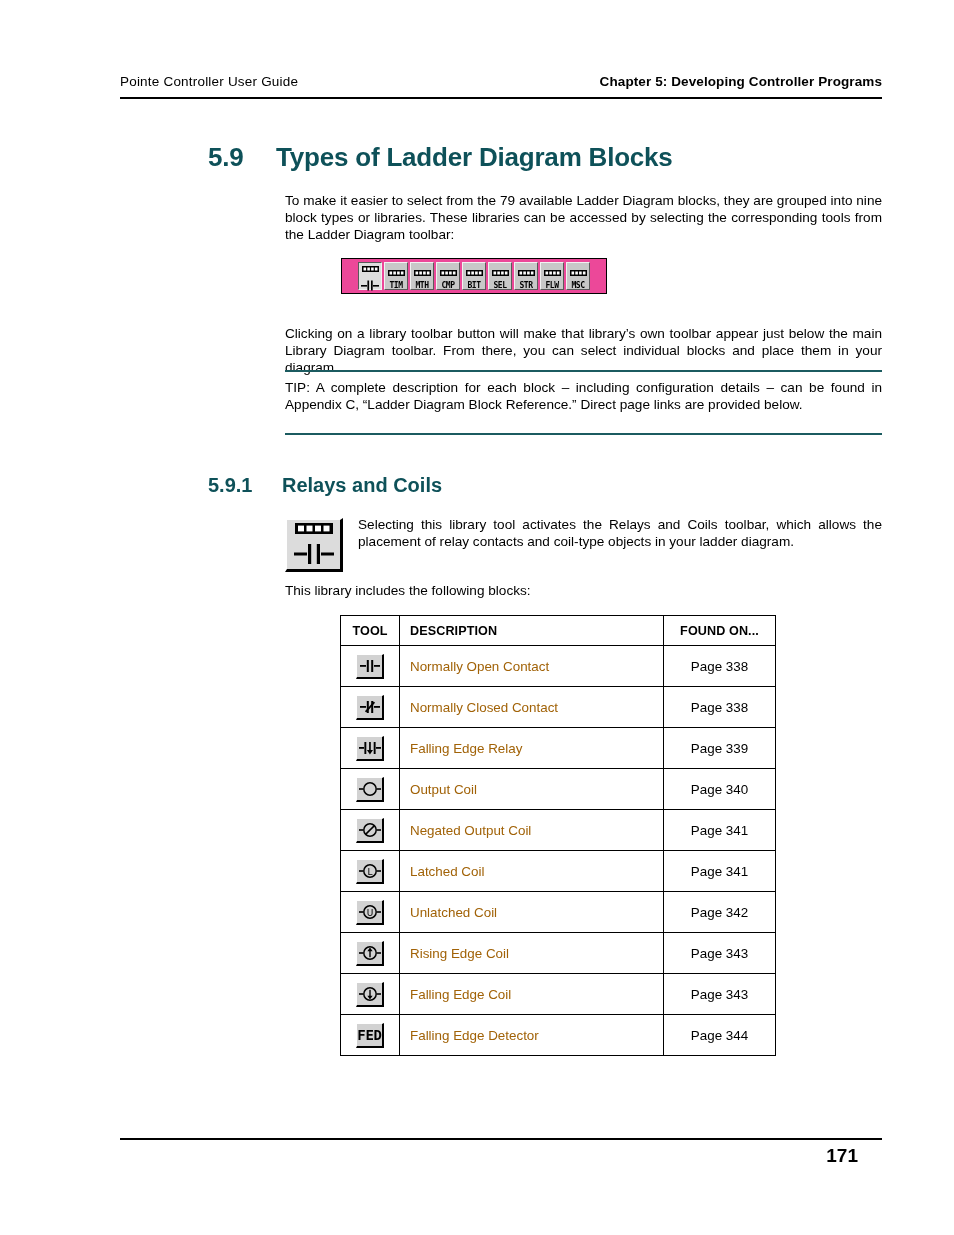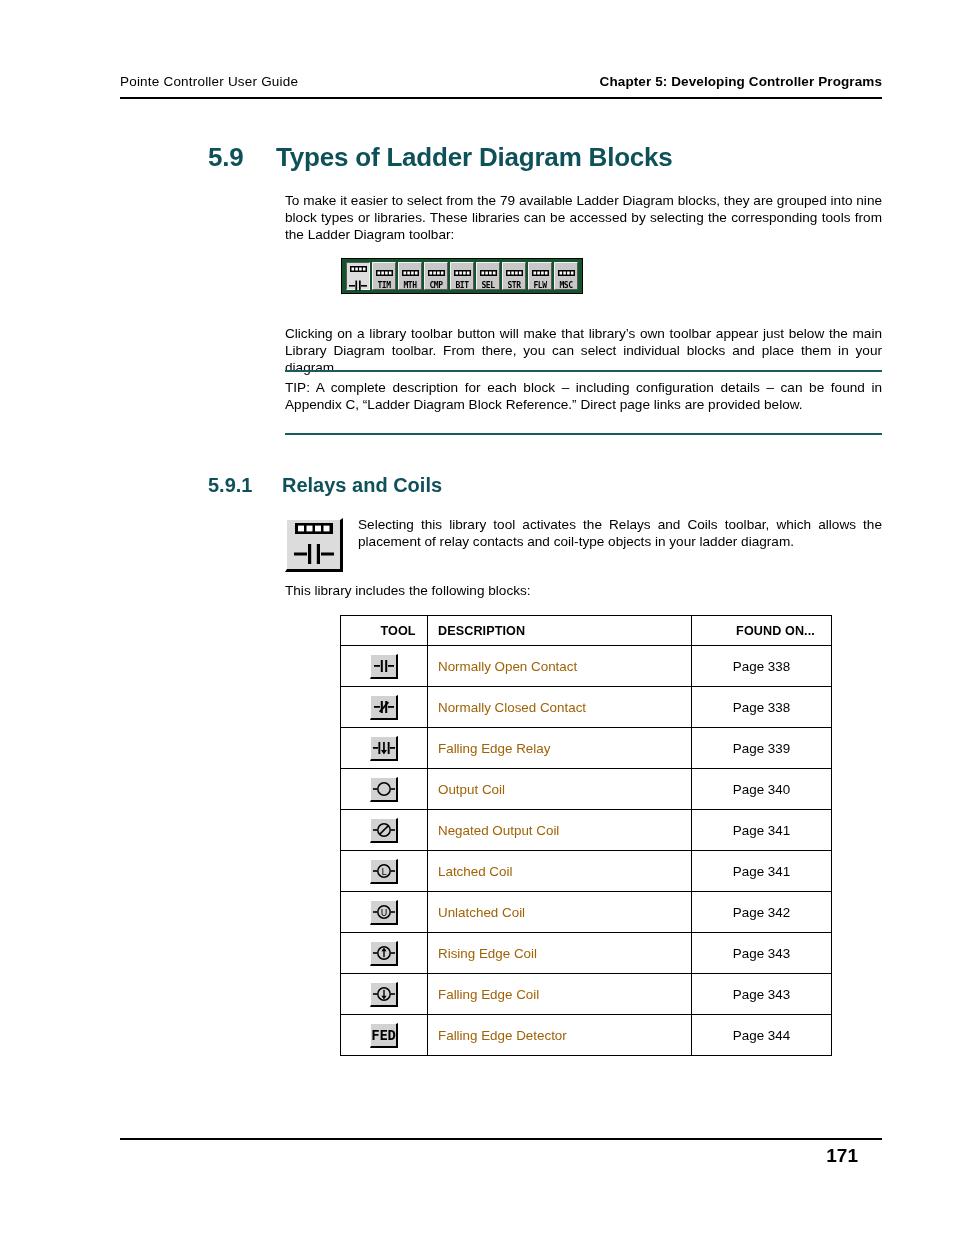--- a/index.html
+++ b/index.html
@@ -100,22 +100,22 @@
   .rule-tip-top { top: 366px; }
   .rule-tip-bot { top: 429px; }
 
   
   .toolbar {
     position: absolute;
     left: 329px;
     top: 254px;
     display: flex;
     gap: 2px;
-    padding: 3px 4px;
-    background: #14532d;
+    padding: 3px 16px;
+    background: #ec4899;
     border: 1px solid #000000;
   }
   .tb-btn {
     width: 22px;
     height: 26px;
     background: #c8c8c8;
     border-top: 1px solid #f2f2f2;
     border-left: 1px solid #f2f2f2;
     border-right: 1px solid #5a5a5a;
     border-bottom: 1px solid #5a5a5a;
@@ -184,21 +184,20 @@
   .blocks-table td {
     border: 1px solid #000000;
     padding: 0;
     vertical-align: middle;
   }
   .blocks-table th {
     height: 29px;
     font-size: 12.6px;
     font-weight: bold;
     letter-spacing: .1px;
-    padding-left: 28px;
   }
   .col-tool   { width: 58px; }
   .col-desc   { width: 253px; }
   .col-found  { width: 111px; }
   th.col-tool  { text-align: center; }
   th.col-desc  { text-align: left;  padding-left: 10px; }
   th.col-found { text-align: center; }
 
   .blocks-table td { height: 40px; }
   td.cell-tool { text-align: center; }

